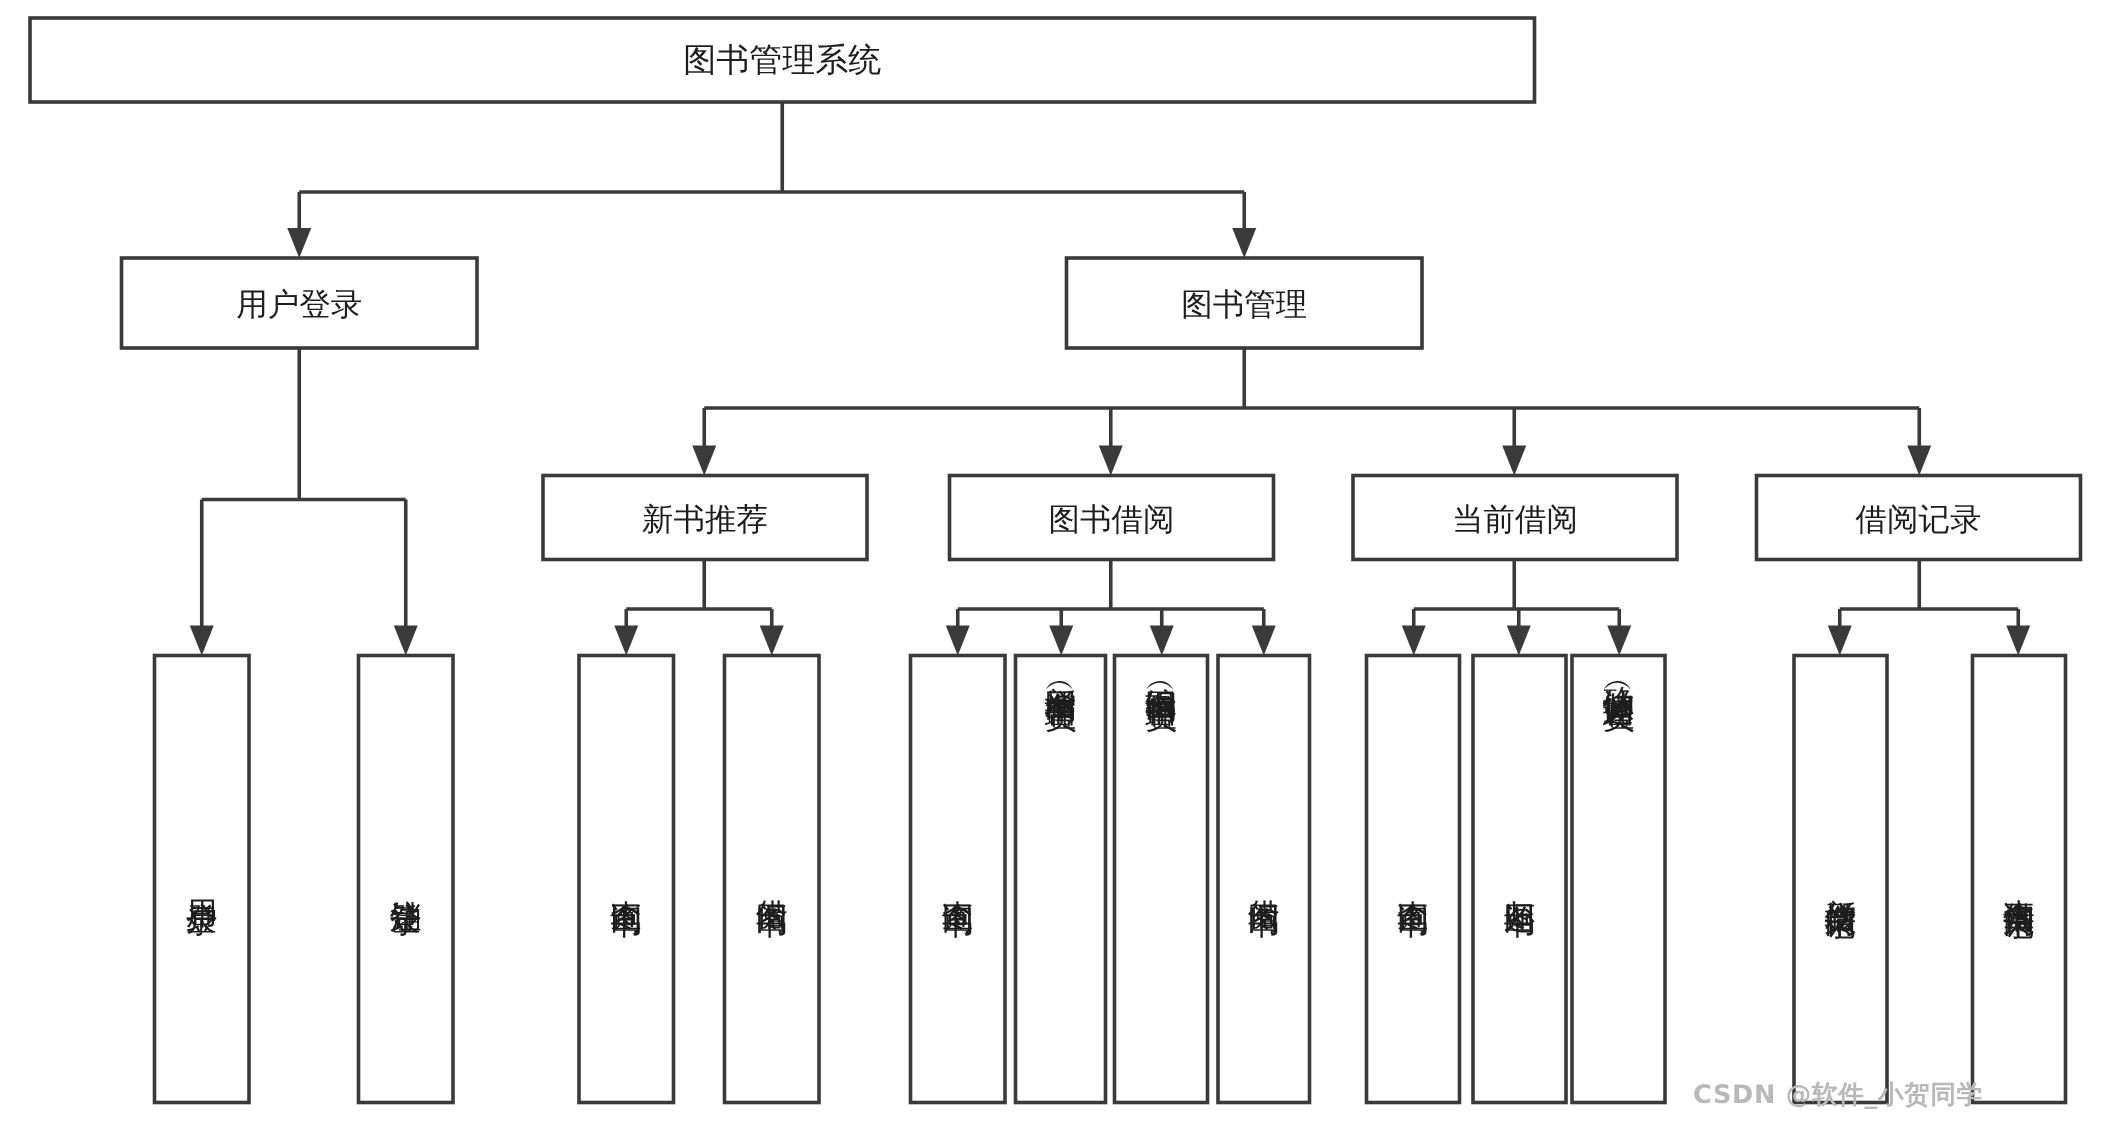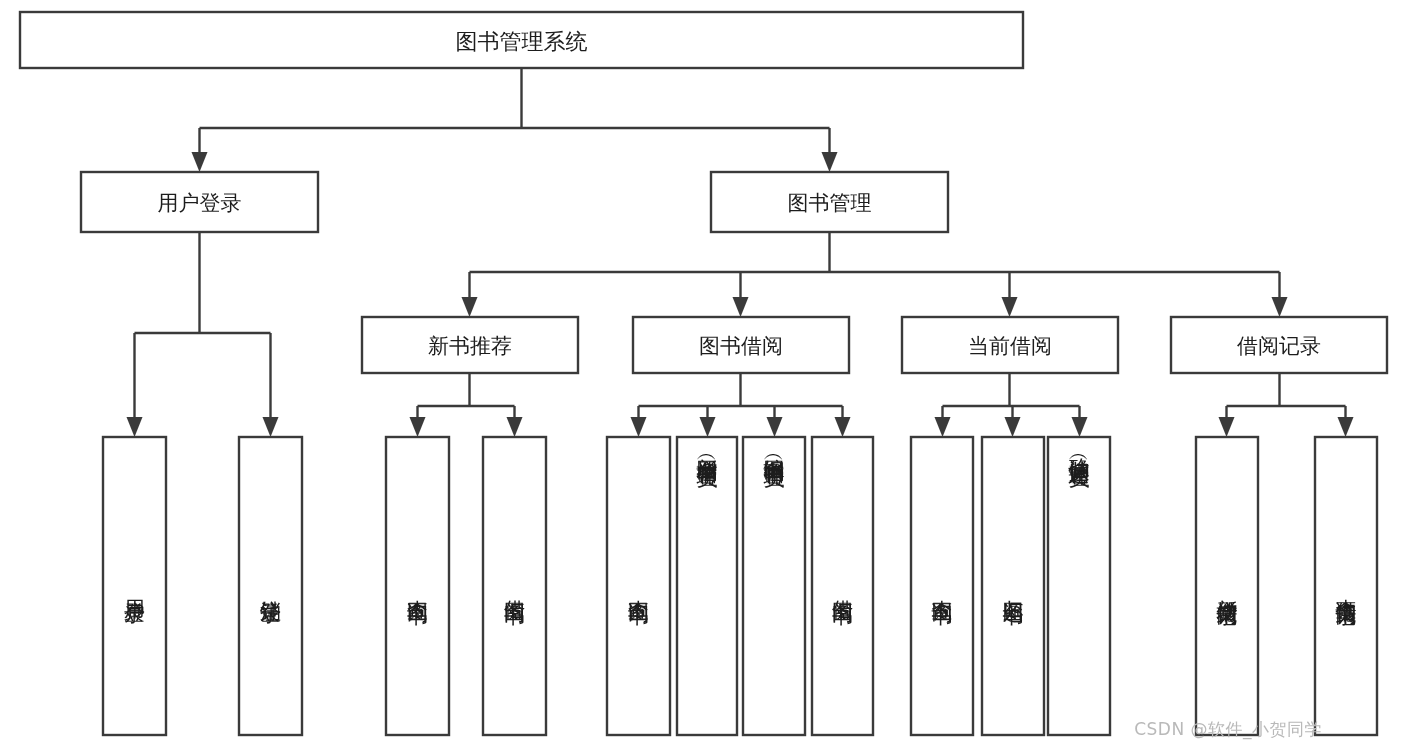--- a/index.html
+++ b/index.html
@@ -75,20 +75,21 @@
   }
   .watermark {
     position: absolute;
     right: 10px;
     bottom: 6px;
     font-family: "DejaVu Sans", "Liberation Sans", sans-serif;
     font-size: 17px;
     color: #b9b9b9;
     white-space: nowrap;
     letter-spacing: 0.5px;
+    font-weight: bold;
   }
 </style>
 </head>
 <body>
 
 <div id="diagram-root">
 
   <svg id="tree-svg" viewBox="0 0 1405 747">
 
     <g>

